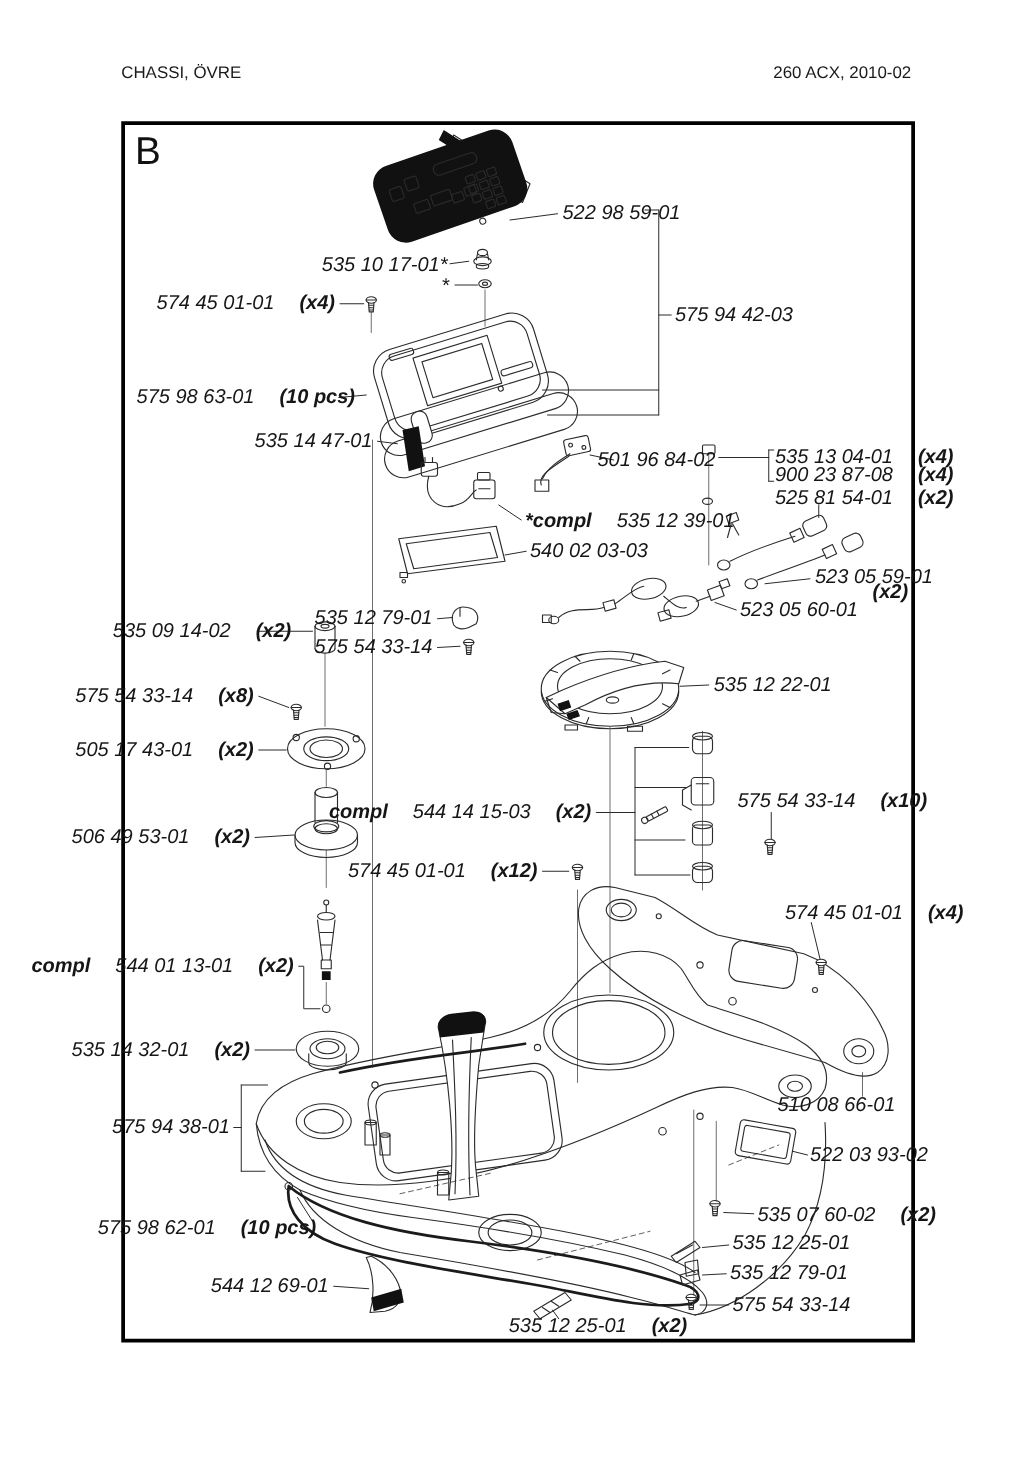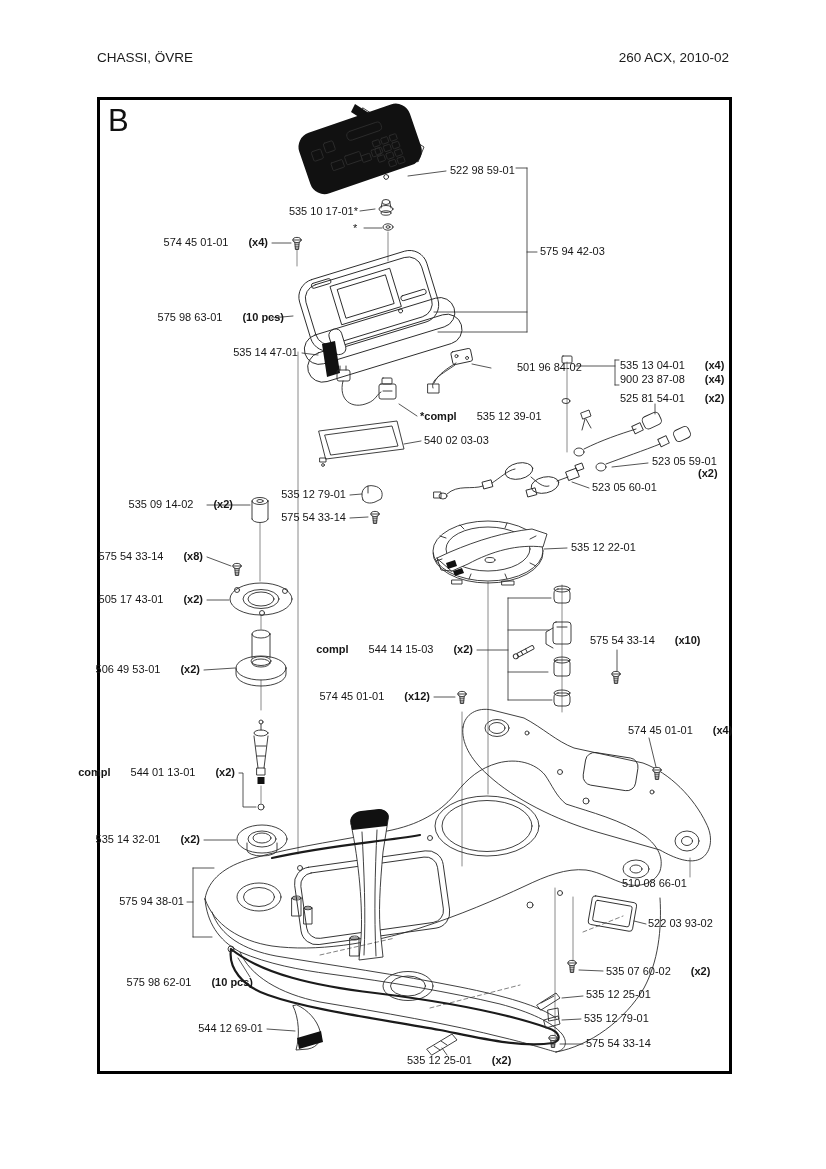--- a/index.html
+++ b/index.html
@@ -3,22 +3,22 @@
 <meta charset="utf-8">
 <style>
   html,body{margin:0;padding:0;background:#fff;}
   #page{position:relative;width:826px;height:1169px;background:#fff;overflow:hidden;
         font-family:"Liberation Sans",sans-serif;color:#161616;}
   .hdr{position:absolute;font-size:13.5px;color:#1a1a1a;white-space:nowrap;}
   #diagram-box{position:absolute;left:97px;top:97px;width:629px;height:971px;
         border:3px solid #000;}
   #section-letter{position:absolute;left:108px;top:103px;font-size:31px;color:#111;}
   svg{position:absolute;left:0;top:0;}
-  .lbl{position:absolute;font-size:11px;line-height:1.2;color:#161616;
-       white-space:nowrap;transform:translateY(-50%);}
+  .lbl{position:absolute;font-size:16px;line-height:1.2;color:#161616;
+       white-space:nowrap;transform:translateY(-50%);font-style:italic;}
   .lbl.ra{text-align:right;}
   .lbl .b{font-weight:700;}
   .lbl span:not(:empty) ~ span:not(:empty){margin-left:20px;}
   .lbl .suf{margin-left:0 !important;}
   
   path,rect,ellipse,circle,line,polyline,polygon{fill:none;stroke:#2b2b2b;
        stroke-width:.9;stroke-linecap:round;stroke-linejoin:round;}
   .k{fill:#111;stroke:none;}
   .w{fill:#fff;}
   .ln path,.ln line,.ln polyline{stroke-width:.8;}
@@ -438,21 +438,21 @@
   </div>
   <div class="lbl" style="left:540px;top:252px">
     <span class="b"></span><span>575 94 42-03</span><span class="b"></span><span class="suf"></span>
   </div>
   <div class="lbl ra" style="right:542px;top:318px">
     <span class="b"></span><span>575 98 63-01</span><span class="b">(10 pcs)</span><span class="suf"></span>
   </div>
   <div class="lbl ra" style="right:528px;top:353px">
     <span class="b"></span><span>535 14 47-01</span><span class="b"></span><span class="suf"></span>
   </div>
-  <div class="lbl" style="left:517px;top:368px">
+  <div class="lbl" style="left:478px;top:368px">
     <span class="b"></span><span>501 96 84-02</span><span class="b"></span><span class="suf"></span>
   </div>
   <div class="lbl" style="left:620px;top:366px">
     <span class="b"></span><span>535 13 04-01</span><span class="b">(x4)</span><span class="suf"></span>
   </div>
   <div class="lbl" style="left:620px;top:380px">
     <span class="b"></span><span>900 23 87-08</span><span class="b">(x4)</span><span class="suf"></span>
   </div>
   <div class="lbl" style="left:620px;top:399px">
     <span class="b"></span><span>525 81 54-01</span><span class="b">(x2)</span><span class="suf"></span>

